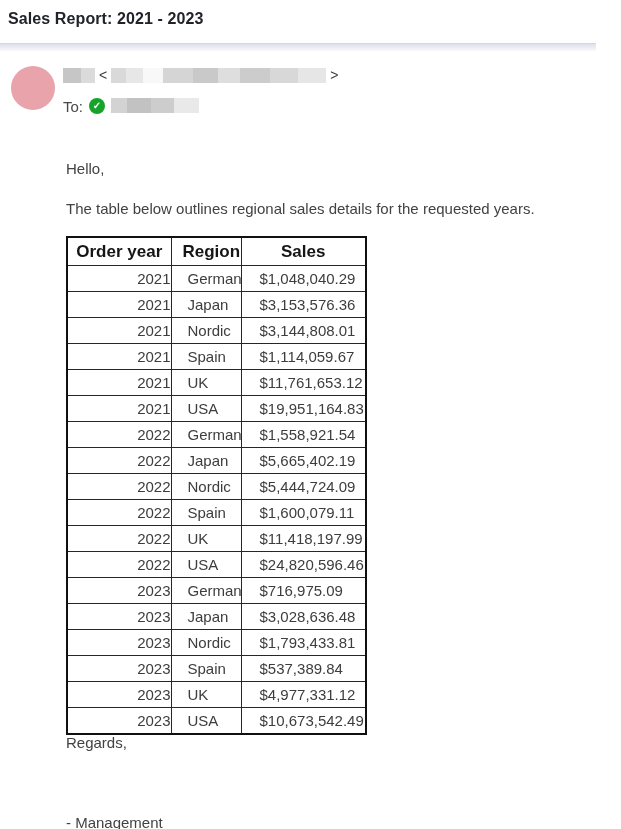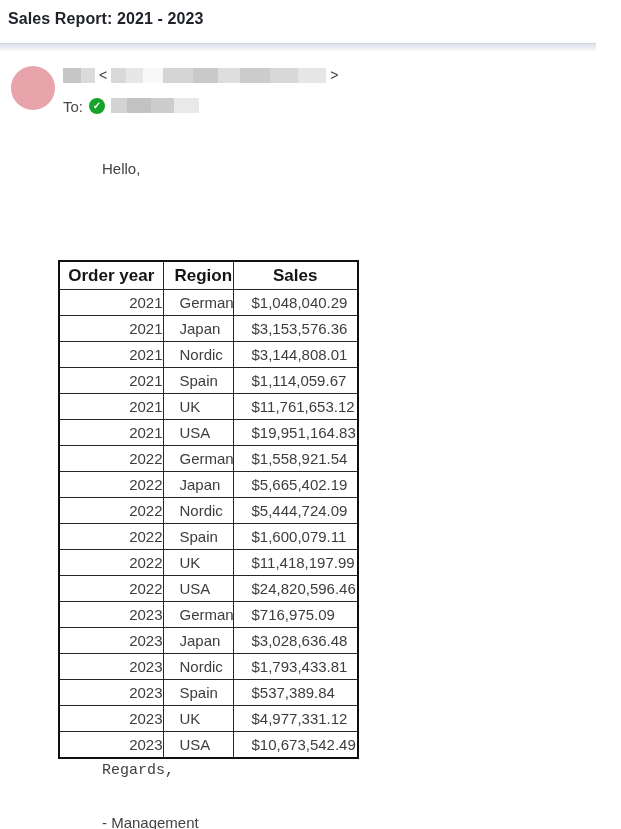--- a/index.html
+++ b/index.html
@@ -105,33 +105,31 @@
     background: linear-gradient(90deg,
       #d3d3d3 0 18%, #c2c2c2 18% 45%, #cdcdcd 45% 72%, #e9e9e9 72% 100%);
   }
 
   
   .body-text {
     position: absolute;
     left: 66px;
     font-size: 15px;
     color: #424242;
-    margin-left: 36px;
   }
   .greeting   { top: 160px; }
   .intro      { top: 200px; }
-  .closing    { top: 762px; font-family: Liberation Mono, monospace; }
+  .closing    { top: 734px; }
   .signature  { top: 814px; }
 
   
   .sales-table-wrap {
     position: absolute;
-    left: 58px;
+    left: 66px;
     top: 236px;
-    margin-top: 24px;
   }
   table.sales {
     border-collapse: collapse;
     table-layout: fixed;
     width: 299px;
     font-family: "Liberation Sans", sans-serif;
   }
   table.sales, table.sales th, table.sales td {
     border: 1px solid #262626;
   }
@@ -182,20 +180,21 @@
     <span class="bracket">&gt;</span>
   </div>
 
   <div class="to-line">
     <span class="to-label">To:</span>
     <span class="verified">✓</span>
     <span class="redact redact-recipient"></span>
   </div>
 
   <div class="body-text greeting">Hello,</div>
+  <div class="body-text intro">The table below outlines regional sales details for the requested years.</div>
 
   <div class="sales-table-wrap">
     <table class="sales">
       <colgroup>
         <col style="width:104px">
         <col style="width:70px">
         <col style="width:125px">
       </colgroup>
       <thead>
         <tr>

